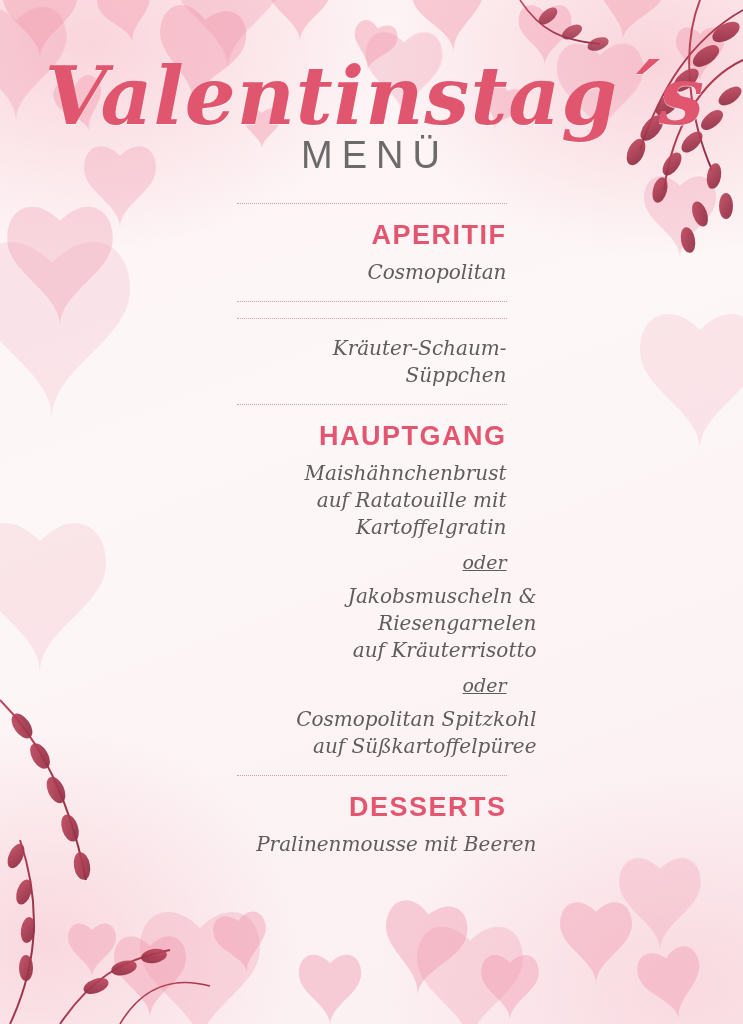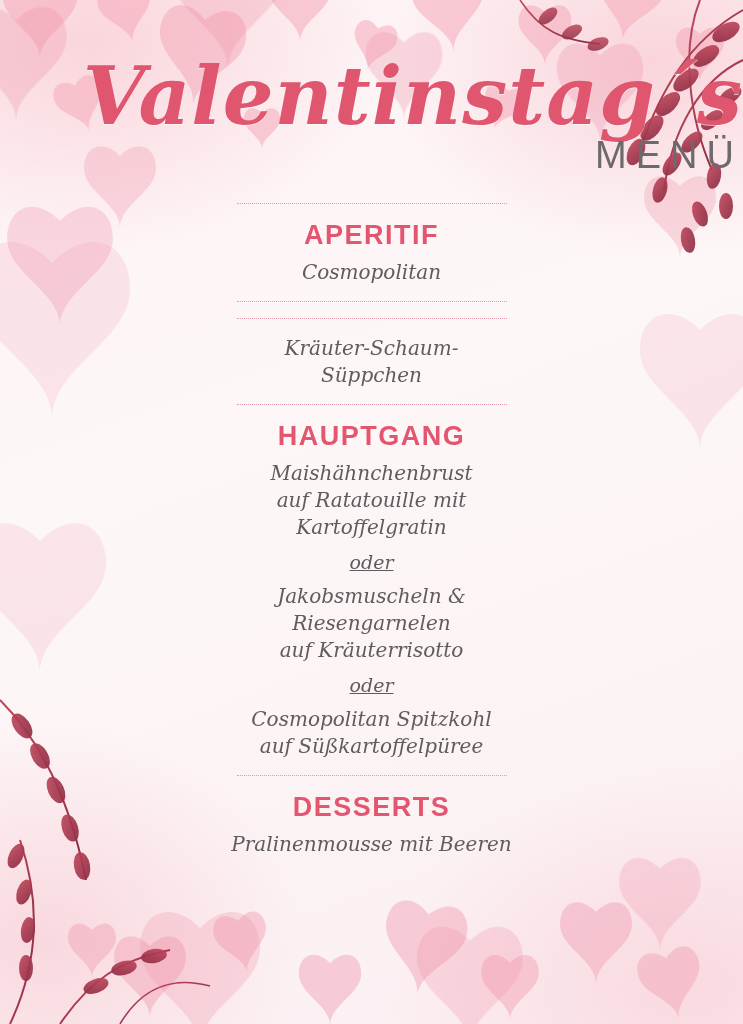--- a/index.html
+++ b/index.html
@@ -34,21 +34,21 @@
   #sheet {
     position: relative;
     z-index: 2;
     width: 743px;
     height: 1024px;
     box-sizing: border-box;
     padding: 0;
   }
 
   .title-block {
-    text-align: right;
+    text-align: center;
     padding-top: 58px;
     padding-left: 7px;
   }
   .script-title {
     font-family: "DejaVu Serif", serif;
     font-style: italic;
     font-weight: 700;
     font-size: 80px;
     line-height: 0.95;
     color: #e0566f;
@@ -61,21 +61,21 @@
     letter-spacing: 9px;
     color: #6d6a6b;
     margin-top: 0;
     font-weight: 400;
   }
 
   .menu {
     width: 270px;
     margin: 8px auto;
     margin-top: 26px;
-    text-align: center;
+    text-align: right;
   }
 
   .rule {
     height: 1px;
     border-top: 1px dotted #e59aa9;
     margin: 15px auto;
     width: 100%;
   }
 
   .section-heading {

